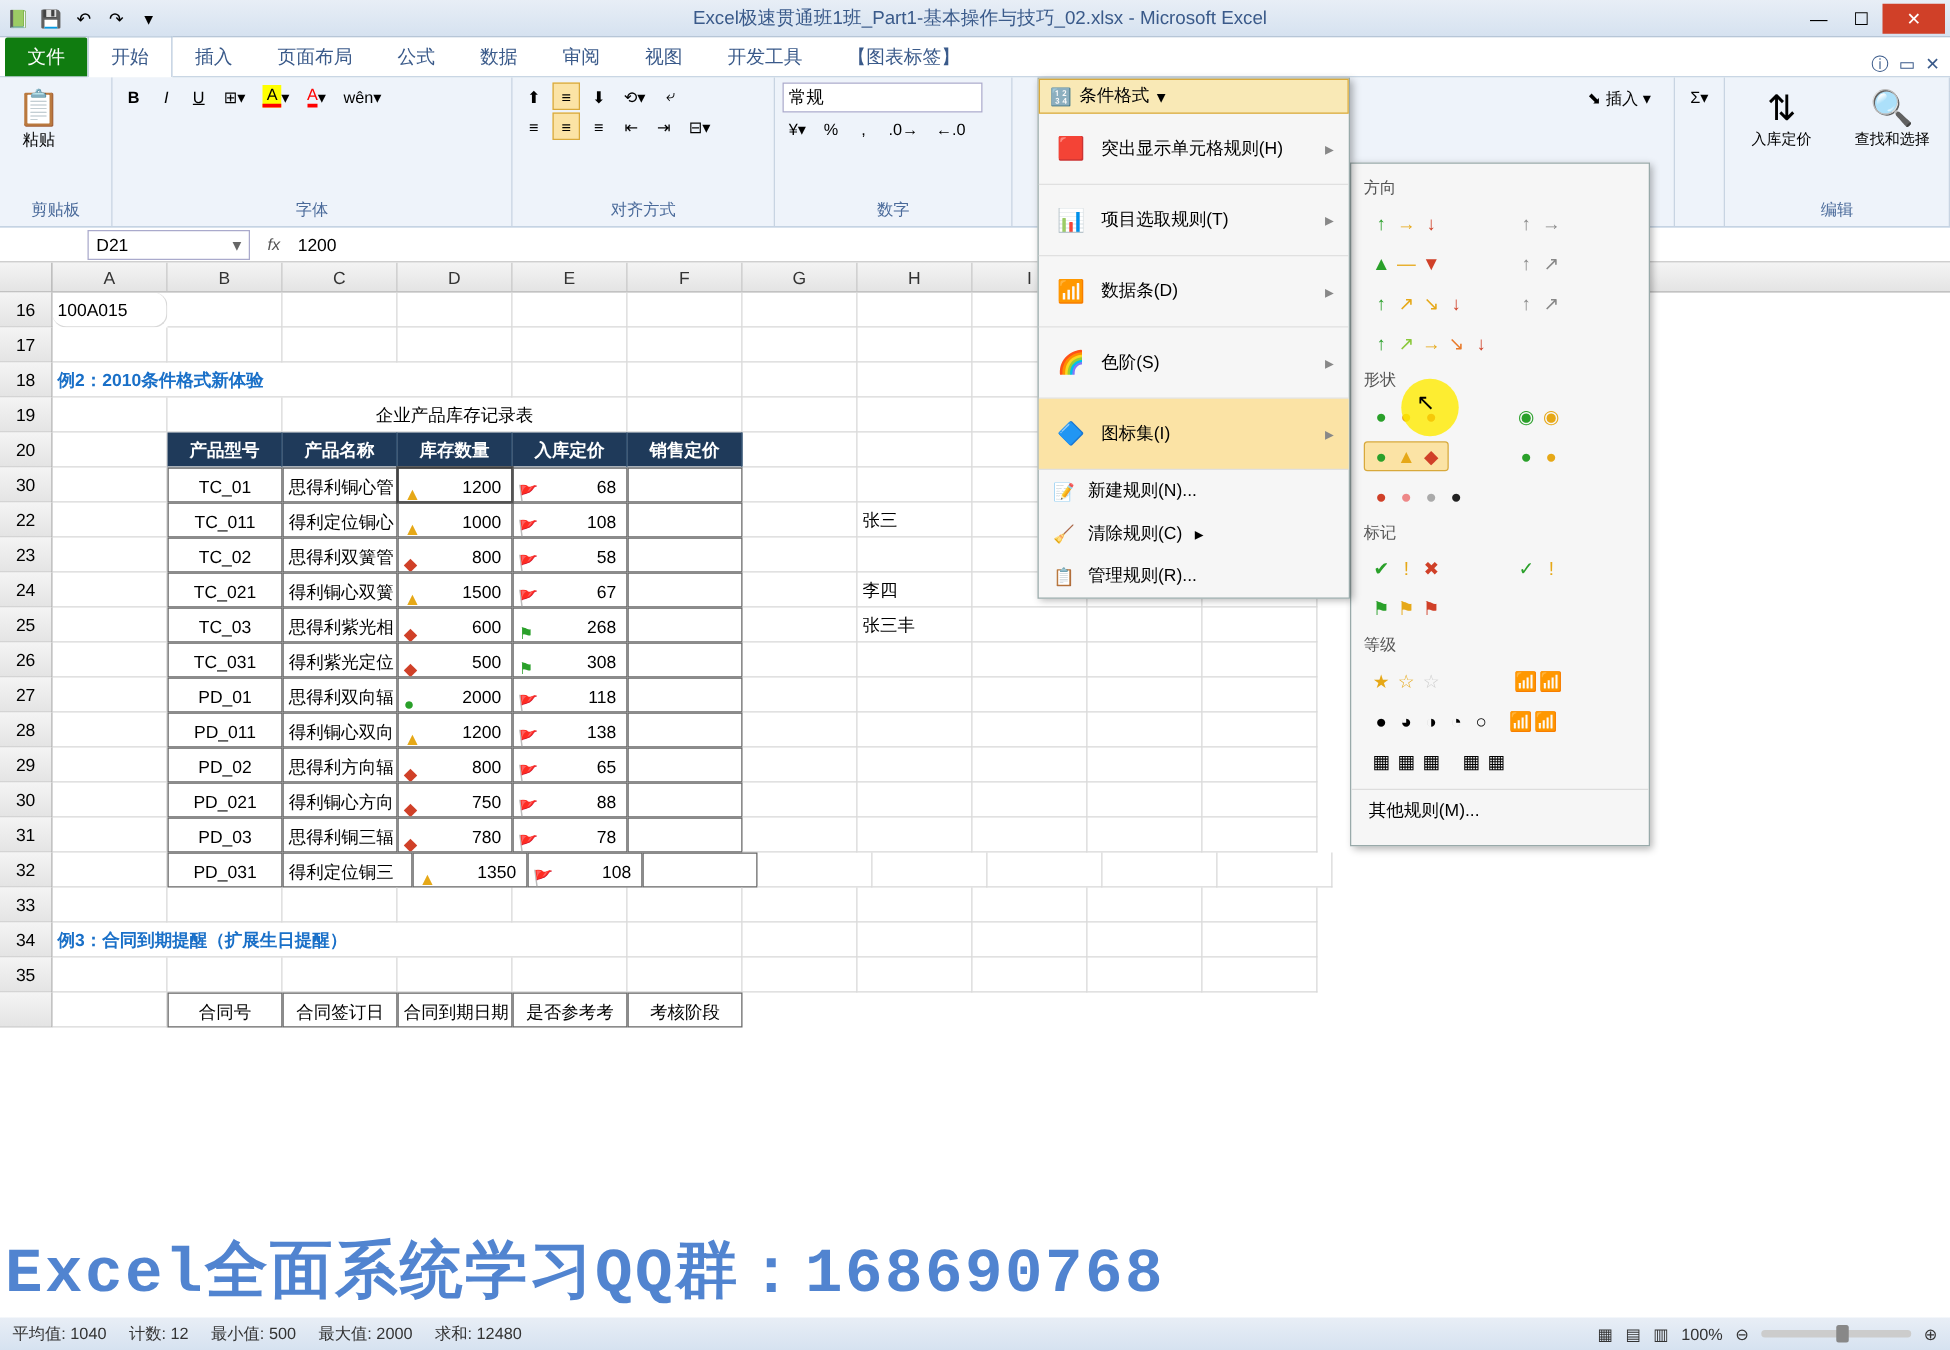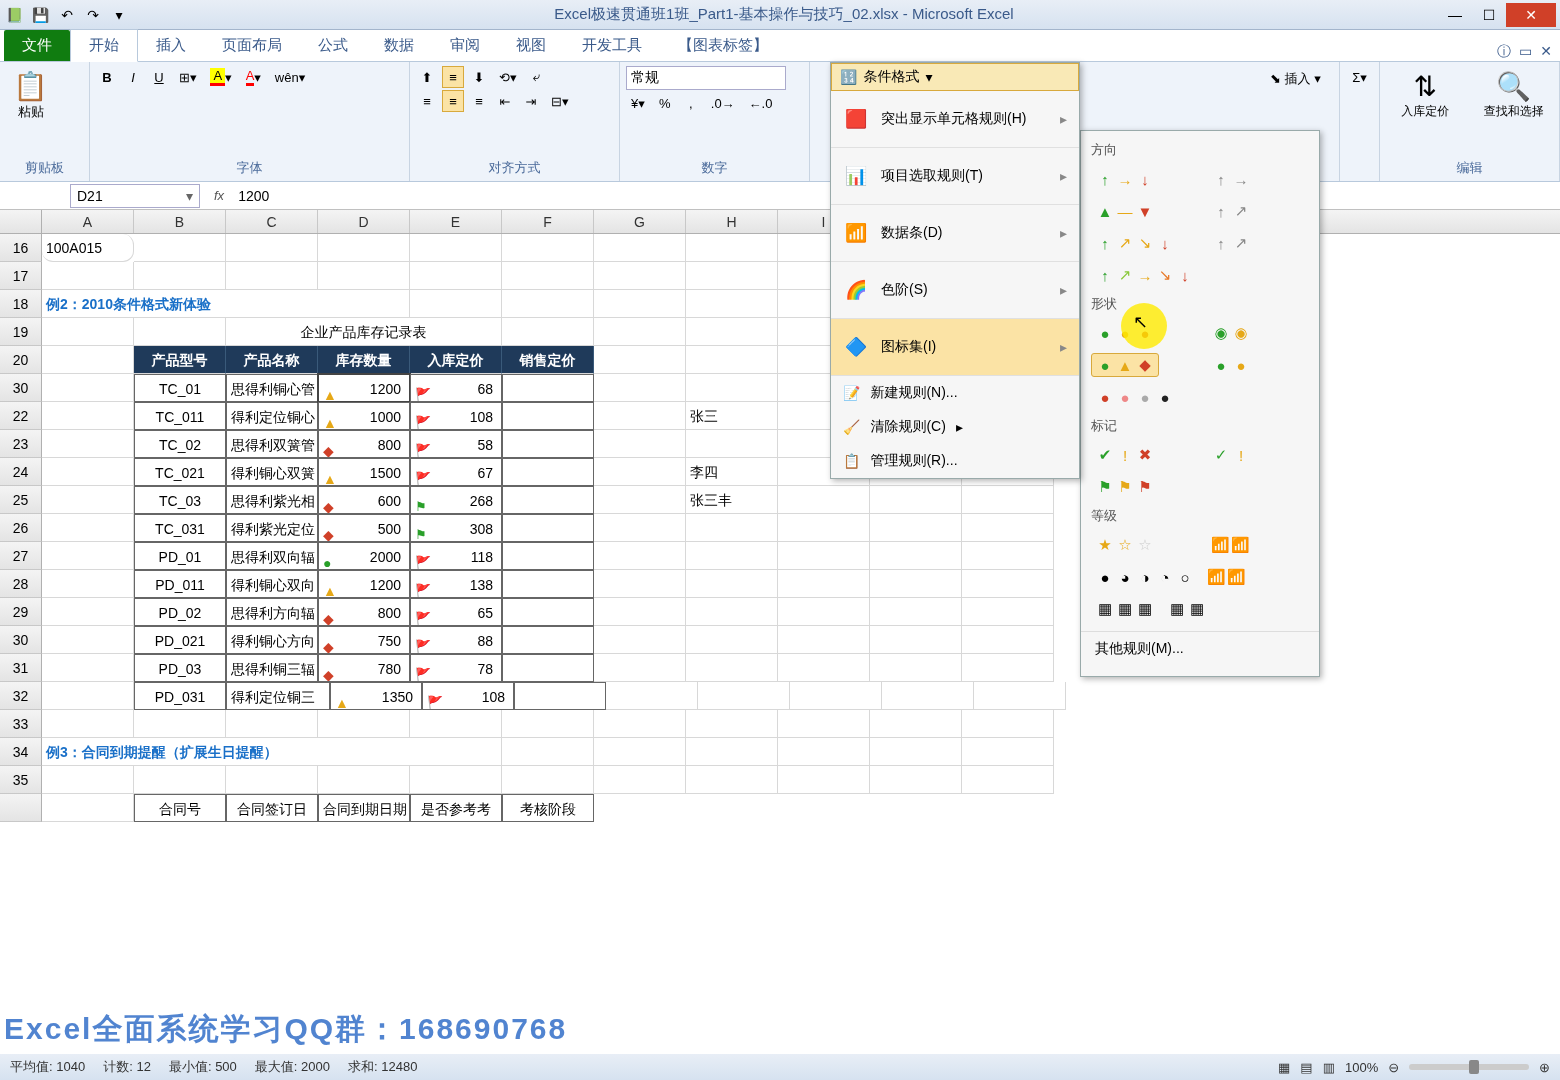--- a/index.html
+++ b/index.html
@@ -82,21 +82,21 @@
 .pricecell .flag { position: absolute; left: 4px; top: 6px; font-size: 13px; }
 .section-title { color: #1a70c8; font-weight: bold; }
 .selection-border { outline: 2px solid #444; outline-offset: -1px; }
 
 
 .statusbar { position: absolute; bottom: 0; left: 0; right: 0; height: 26px; background: linear-gradient(#e8eef6,#d6e2f0); display: flex; align-items: center; padding: 0 10px; font-size: 13px; color: #333; gap: 18px; }
 .statusbar .right { margin-left: auto; display: flex; align-items: center; gap: 10px; }
 .zoom-slider { width: 120px; height: 6px; background: #ccc; border-radius: 3px; position: relative; }
 .zoom-slider .thumb { position: absolute; left: 50%; top: -4px; width: 10px; height: 14px; background: #888; border-radius: 2px; }
 
-.watermark { position: absolute; bottom: 30px; left: 4px; font-size: 30px; color: rgba(50,110,200,.85); font-weight: bold; z-index: 50; letter-spacing: 2px; }
+.watermark { position: absolute; bottom: 30px; left: 4px; font-size: 50px; color: rgba(50,110,200,.85); font-weight: bold; z-index: 50; letter-spacing: 2px; font-family: Liberation Mono, monospace; }
 </style>
 </head>
 <body>
 
 <div class="titlebar">
   <div class="qat">
     <span class="qat-btn">📗</span>
     <span class="qat-btn">💾</span>
     <span class="qat-btn">↶</span>
     <span class="qat-btn">↷</span>

